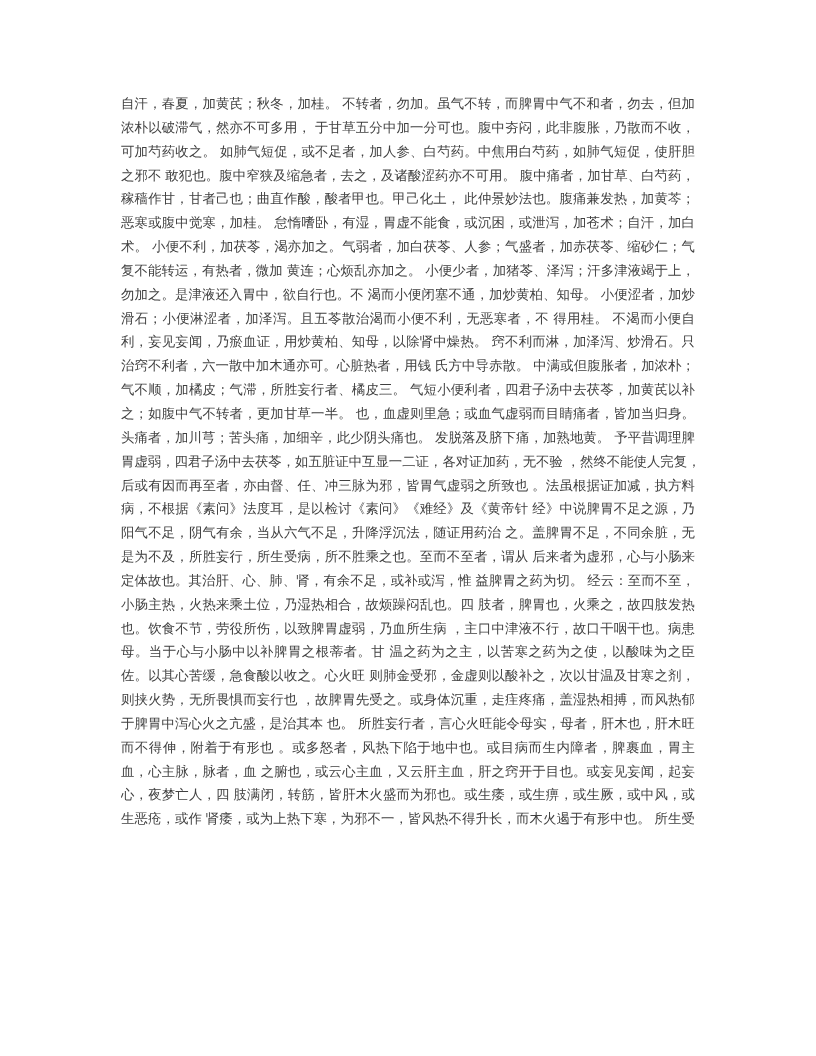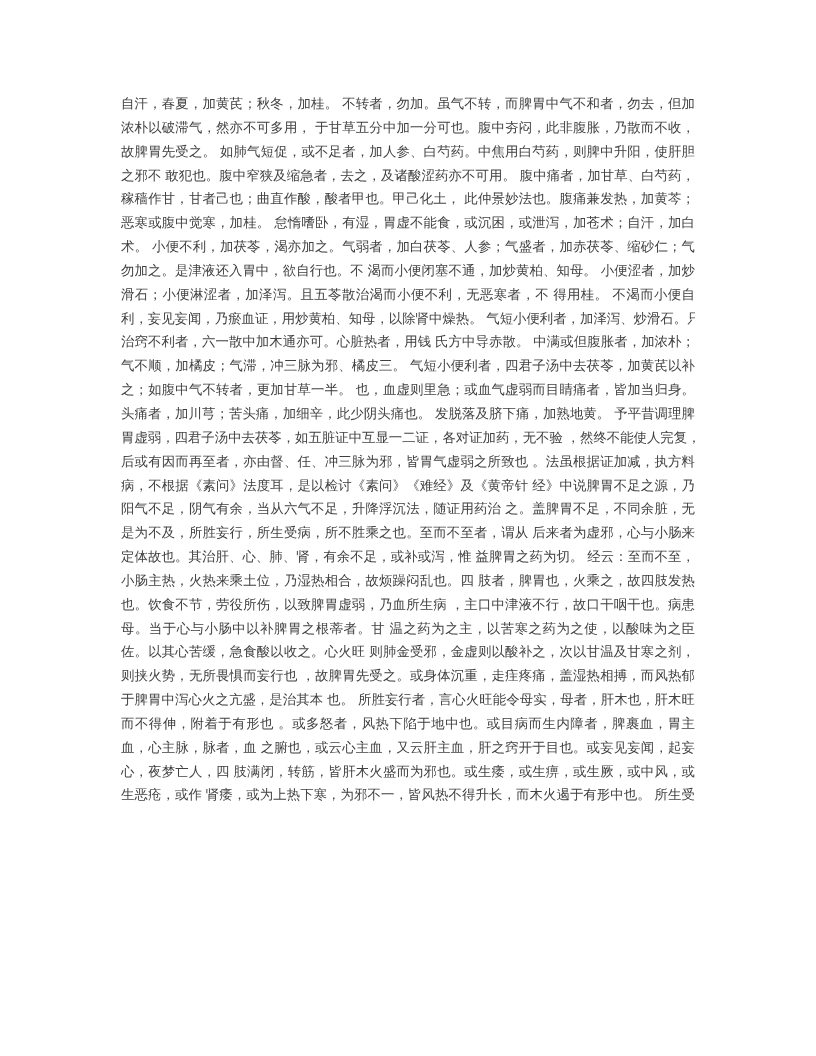--- a/index.html
+++ b/index.html
@@ -23,30 +23,31 @@
     overflow: hidden;
   }
 </style>
 </head>
 <body>
 
 <div class="page">
   <div class="text-block">
     <span class="line">自汗，春夏，加黄芪；秋冬，加桂。 不转者，勿加。虽气不转，而脾胃中气不和者，勿去，但加</span>
     <span class="line">浓朴以破滞气，然亦不可多用， 于甘草五分中加一分可也。腹中夯闷，此非腹胀，乃散而不收，</span>
-    <span class="line">故脾胃先受之。 如肺气短促，或不足者，加人参、白芍药。中焦用白芍药，则脾中升阳，使肝胆</span>
+    <span class="line">可加芍药收之。 如肺气短促，或不足者，加人参、白芍药。中焦用白芍药，如肺气短促，使肝胆</span>
     <span class="line">之邪不 敢犯也。腹中窄狭及缩急者，去之，及诸酸涩药亦不可用。 腹中痛者，加甘草、白芍药，</span>
     <span class="line">稼穑作甘，甘者己也；曲直作酸，酸者甲也。甲己化土， 此仲景妙法也。腹痛兼发热，加黄芩；</span>
     <span class="line">恶寒或腹中觉寒，加桂。 怠惰嗜卧，有湿，胃虚不能食，或沉困，或泄泻，加苍术；自汗，加白</span>
     <span class="line">术。 小便不利，加茯苓，渴亦加之。气弱者，加白茯苓、人参；气盛者，加赤茯苓、缩砂仁；气</span>
+    <span class="line">复不能转运，有热者，微加 黄连；心烦乱亦加之。 小便少者，加猪苓、泽泻；汗多津液竭于上，</span>
     <span class="line">勿加之。是津液还入胃中，欲自行也。不 渴而小便闭塞不通，加炒黄柏、知母。 小便涩者，加炒</span>
     <span class="line">滑石；小便淋涩者，加泽泻。且五苓散治渴而小便不利，无恶寒者，不 得用桂。 不渴而小便自</span>
-    <span class="line">利，妄见妄闻，乃瘀血证，用炒黄柏、知母，以除肾中燥热。 气短小便利者，加泽泻、炒滑石。只</span>
+    <span class="line">利，妄见妄闻，乃瘀血证，用炒黄柏、知母，以除肾中燥热。 窍不利而淋，加泽泻、炒滑石。只</span>
     <span class="line">治窍不利者，六一散中加木通亦可。心脏热者，用钱 氏方中导赤散。 中满或但腹胀者，加浓朴；</span>
-    <span class="line">气不顺，加橘皮；气滞，冲三脉为邪、橘皮三。 气短小便利者，四君子汤中去茯苓，加黄芪以补</span>
+    <span class="line">气不顺，加橘皮；气滞，所胜妄行者、橘皮三。 气短小便利者，四君子汤中去茯苓，加黄芪以补</span>
     <span class="line">之；如腹中气不转者，更加甘草一半。 也，血虚则里急；或血气虚弱而目睛痛者，皆加当归身。</span>
     <span class="line">头痛者，加川芎；苦头痛，加细辛，此少阴头痛也。 发脱落及脐下痛，加熟地黄。 予平昔调理脾</span>
     <span class="line">胃虚弱，四君子汤中去茯苓，如五脏证中互显一二证，各对证加药，无不验 ，然终不能使人完复，</span>
     <span class="line">后或有因而再至者，亦由督、任、冲三脉为邪，皆胃气虚弱之所致也 。法虽根据证加减，执方料</span>
     <span class="line">病，不根据《素问》法度耳，是以检讨《素问》《难经》及《黄帝针 经》中说脾胃不足之源，乃</span>
     <span class="line">阳气不足，阴气有余，当从六气不足，升降浮沉法，随证用药治 之。盖脾胃不足，不同余脏，无</span>
     <span class="line">是为不及，所胜妄行，所生受病，所不胜乘之也。至而不至者，谓从 后来者为虚邪，心与小肠来</span>
     <span class="line">定体故也。其治肝、心、肺、肾，有余不足，或补或泻，惟 益脾胃之药为切。 经云：至而不至，</span>
     <span class="line">小肠主热，火热来乘土位，乃湿热相合，故烦躁闷乱也。四 肢者，脾胃也，火乘之，故四肢发热</span>
     <span class="line">也。饮食不节，劳役所伤，以致脾胃虚弱，乃血所生病 ，主口中津液不行，故口干咽干也。病患</span>

